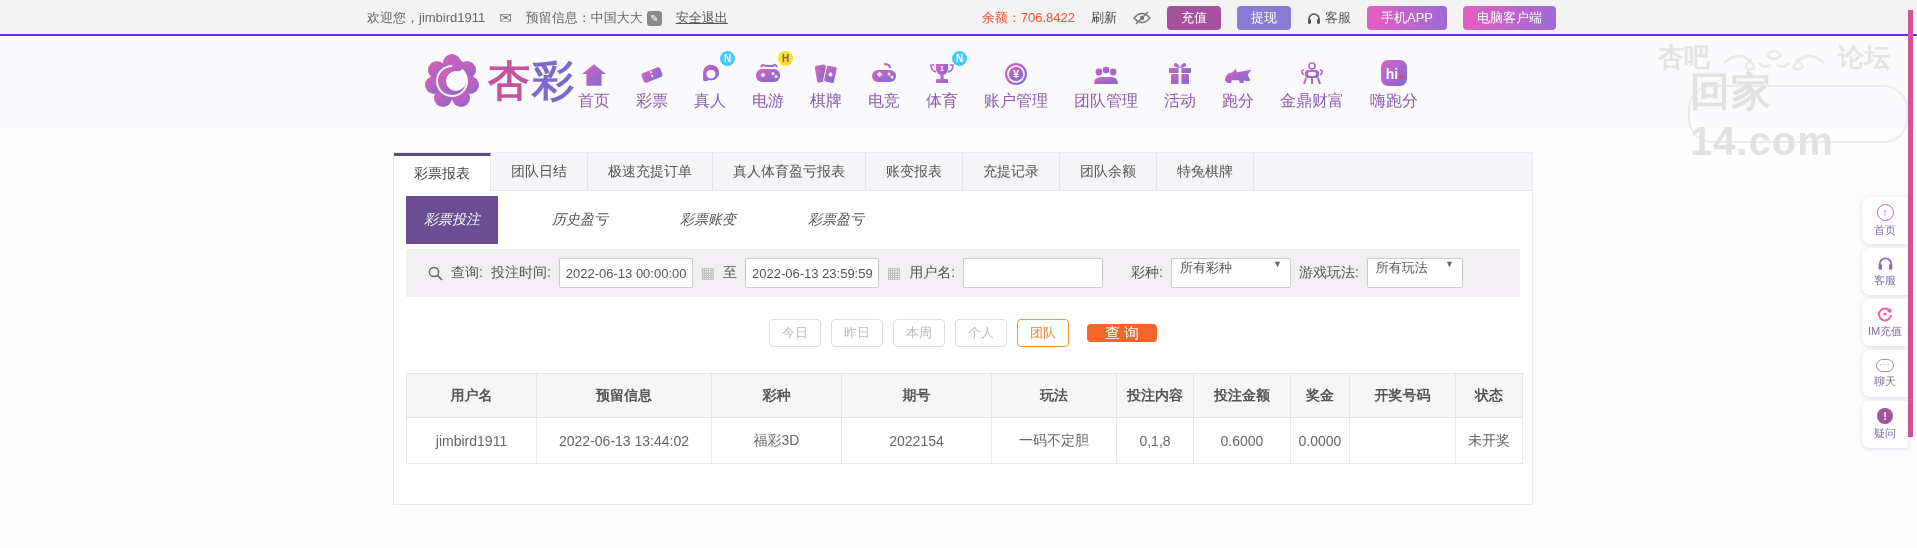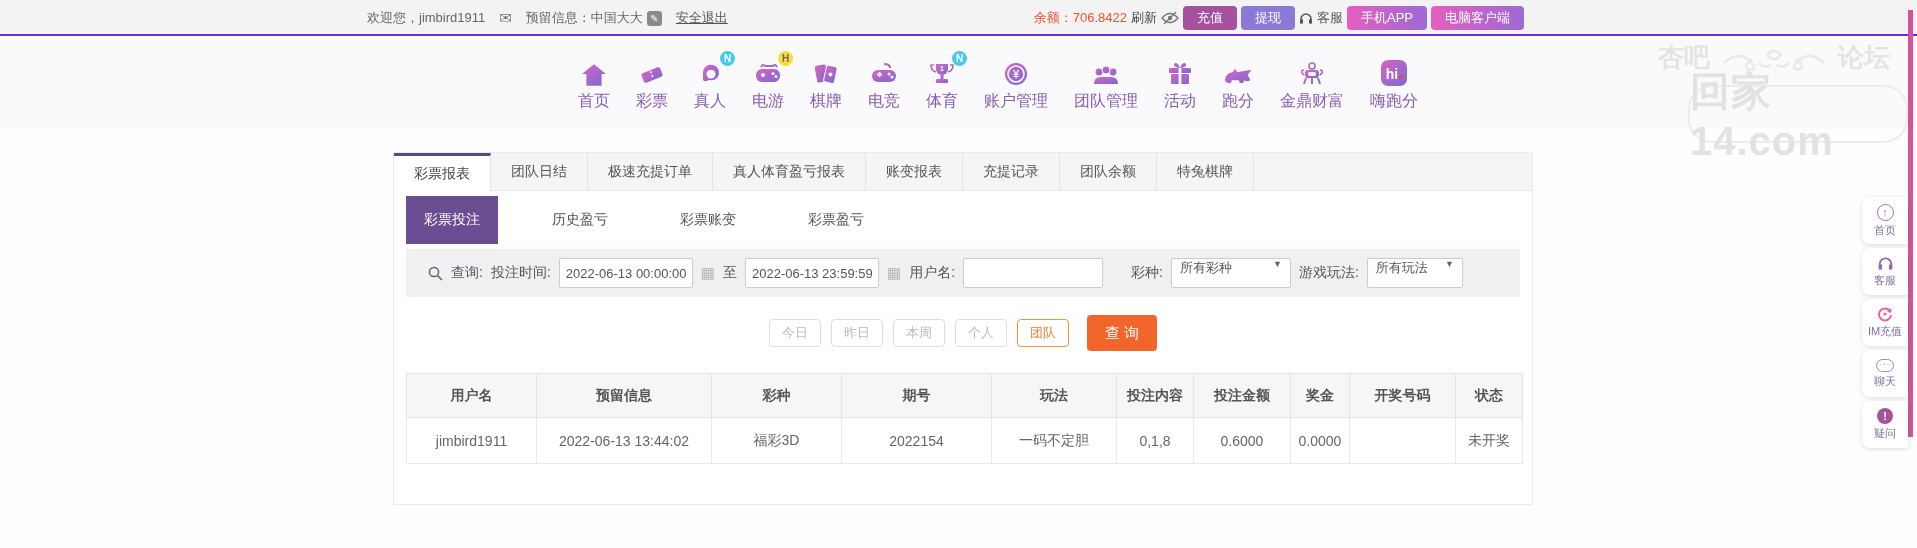--- a/index.html
+++ b/index.html
@@ -1,21 +1,21 @@
 <!DOCTYPE html>
 <html><head>
 <meta charset="utf-8">
 <style>
   * { margin:0; padding:0; box-sizing:border-box; }
   html,body { width:1917px; height:548px; font-family:"Liberation Sans","DejaVu Sans",sans-serif; background:#fdfdfe; overflow:hidden; position:relative; }
 
   
   .topbar { position:absolute; left:0; top:0; width:1917px; height:36px; background:#f3f3f3; border-bottom:2px solid #6d28d9; }
   .topbar-left { position:absolute; left:367px; top:0; height:36px; display:flex; align-items:center; gap:14px; font-size:13px; color:#666; }
-  .topbar-right { position:absolute; right:393px; top:0; height:36px; display:flex; align-items:center; gap:4px; font-size:13px; color:#555; }
+  .topbar-right { position:absolute; right:361px; top:0; height:36px; display:flex; align-items:center; gap:16px; font-size:13px; color:#555; }
   .mail-glyph { color:#777; font-size:15px; }
   .edit-chip { display:inline-flex; align-items:center; justify-content:center; width:15px; height:15px; background:#8a8a8a; color:#fff; border-radius:3px; font-size:10px; margin-left:4px; }
   .logout { color:#555; text-decoration:underline; cursor:pointer; }
   .balance { color:#f4502c; }
   .refresh-txt { color:#444; cursor:pointer; }
   .pill { height:24px; padding:0 14px; border:none; border-radius:4px; color:#fff; font-size:13px; line-height:24px; cursor:pointer; }
   .pill-recharge { background:#a5519f; }
   .pill-withdraw { background:#8a7ad5; }
   .pill-grad { background:linear-gradient(90deg,#e45fc0,#9e6ad6); }
   .svc { display:inline-flex; align-items:center; gap:4px; color:#555; cursor:pointer; }
@@ -38,35 +38,35 @@
   .watermark { position:absolute; left:1640px; top:40px; width:268px; color:#e4e4e4; pointer-events:none; }
   .wm-row1 { display:flex; align-items:center; justify-content:space-between; font-size:26px; font-weight:bold; padding:0 18px; }
   .wm-box { margin-top:10px; border:2px solid #ececec; border-radius:24px; height:58px; display:flex; align-items:center; justify-content:center; font-size:40px; font-weight:bold; color:#e2e2e2; letter-spacing:1px;margin-left:48px; }
 
   
   .panel { position:absolute; left:393px; top:152px; width:1140px; height:353px; background:#fff; border:1px solid #eceaf0; }
   .tabbar { display:flex; height:38px; background:#f5f4f6; border-bottom:1px solid #e8e6ec; }
   .tab { padding:0 20px; display:flex; align-items:center; font-size:14px; color:#555; border-right:1px solid #e5e3e8; cursor:pointer; }
   .tab.active { background:#fff; border-top:3px solid #5b4a7e; color:#444; margin-bottom:-1px; }
   .subtabs { display:flex; align-items:center; gap:36px; height:58px; padding-left:12px; }
-  .subtab { font-size:14px; color:#555; padding:15px 18px; cursor:pointer; }
+  .subtab { font-size:14px; color:#555; padding:15px 18px; cursor:pointer;font-style:italic; }
   .subtab.active { background:#6a4d93; color:#fff; }
   .querybar { margin:0 12px; height:48px; background:#f1eff1; display:flex; align-items:center; gap:8px; padding:0 22px; font-size:14px; color:#555; }
   .q-input { height:30px; border:1px solid #ccc; border-radius:2px; background:#fff; font-size:13px; color:#555; padding:0 6px; font-family:"Liberation Sans","DejaVu Sans",sans-serif; }
   .q-date { width:134px;text-align:right; }
   .q-user { width:140px; }
   .cal { color:#b5b5b5; font-size:15px; cursor:pointer; }
   .sel { height:30px; border:1px solid #ccc; border-radius:2px; background:#fff; display:flex; align-items:flex-start; justify-content:space-between; padding:0 8px; font-size:13px; color:#555; cursor:pointer; }
   .sel-lottery { width:120px; }
   .sel-play { width:96px; }
   .sel .arr { font-size:9px; color:#666; }
   .btnrow { height:72px; display:flex; align-items:center; justify-content:center; gap:10px; }
   .qbtn { height:28px; padding:0 12px; background:#fff; border:1px solid #ddd; border-radius:4px; color:#bbb; font-size:13px; cursor:pointer; }
   .qbtn.sel-orange { border-color:#f0923f; color:#ef8335; }
-  .search-btn { height:36px; padding:0 18px; margin-left:8px; background:#f2662c; border:none; border-radius:4px; color:#fff; font-size:15px; cursor:pointer;text-align:center; }
+  .search-btn { height:18px; padding:0 18px; margin-left:8px; background:#f2662c; border:none; border-radius:4px; color:#fff; font-size:15px; cursor:pointer;text-align:center; }
 
   table.report { border-collapse:collapse; margin:4px 12px 0 12px; width:1116px; table-layout:fixed; }
   table.report th { background:#f6f6f6; height:44px; font-size:14px; color:#555; font-weight:bold; border:1px solid #e5e5e5; }
   table.report td { height:46px; font-size:14px; color:#666; text-align:center; border:1px solid #e9e9e9; background:#fff; }
   td.green { color:#2e9e46; }
 
   
   .pink-strip { position:absolute; left:1908px; top:10px; width:5px; height:427px; background:#d4539b; }
   .side-cards { position:absolute; left:1862px; top:197px; width:46px; display:flex; flex-direction:column; gap:4px; }
   .scard { width:46px; height:47px; background:#fff; border-radius:8px 0 0 8px; box-shadow:0 1px 4px rgba(80,60,110,.18); display:flex; flex-direction:column; align-items:center; justify-content:center; gap:2px; cursor:pointer; }
@@ -123,20 +123,36 @@
           <rect x="10" y="7" width="3" height="5" rx="1.4" fill="#555"></rect>
         </svg>
       <span>客服</span>
     </span>
     <button class="pill pill-grad">手机APP</button>
     <button class="pill pill-grad">电脑客户端</button>
   </div>
 </div>
 
 <div class="header">
+  <div class="logo">
+    <svg width="56" height="56" viewBox="0 0 56 56">
+      <g fill="url(#pg)">
+        <circle cx="28" cy="10" r="9"></circle>
+          <circle cx="43" cy="17" r="9"></circle>
+          <circle cx="46" cy="32" r="9"></circle>
+          <circle cx="37" cy="45" r="9"></circle>
+          <circle cx="19" cy="45" r="9"></circle>
+          <circle cx="10" cy="32" r="9"></circle>
+          <circle cx="13" cy="17" r="9"></circle>
+      </g>
+      <circle cx="28" cy="28" r="16" fill="#faf9fc"></circle>
+      <path d="M28 14 a14 14 0 1 0 14 14 a10 10 0 1 1 -10 -10 a6 6 0 1 0 -4 -4 z" fill="url(#pg)"></path>
+    </svg>
+    <span class="logo-name"><span class="c1">杏</span><span class="c2">彩</span></span>
+  </div>
 
   <div class="nav">
     <div class="nav-item">
       <span class="nav-icon">
           <svg width="26" height="24" viewBox="0 0 24 22">
             <path d="M12 1 L23 10 H19 V21 H5 V10 H1 Z" fill="url(#ng)"></path>
           </svg>
         </span>
       <span class="lbl">首页</span>
     </div>

